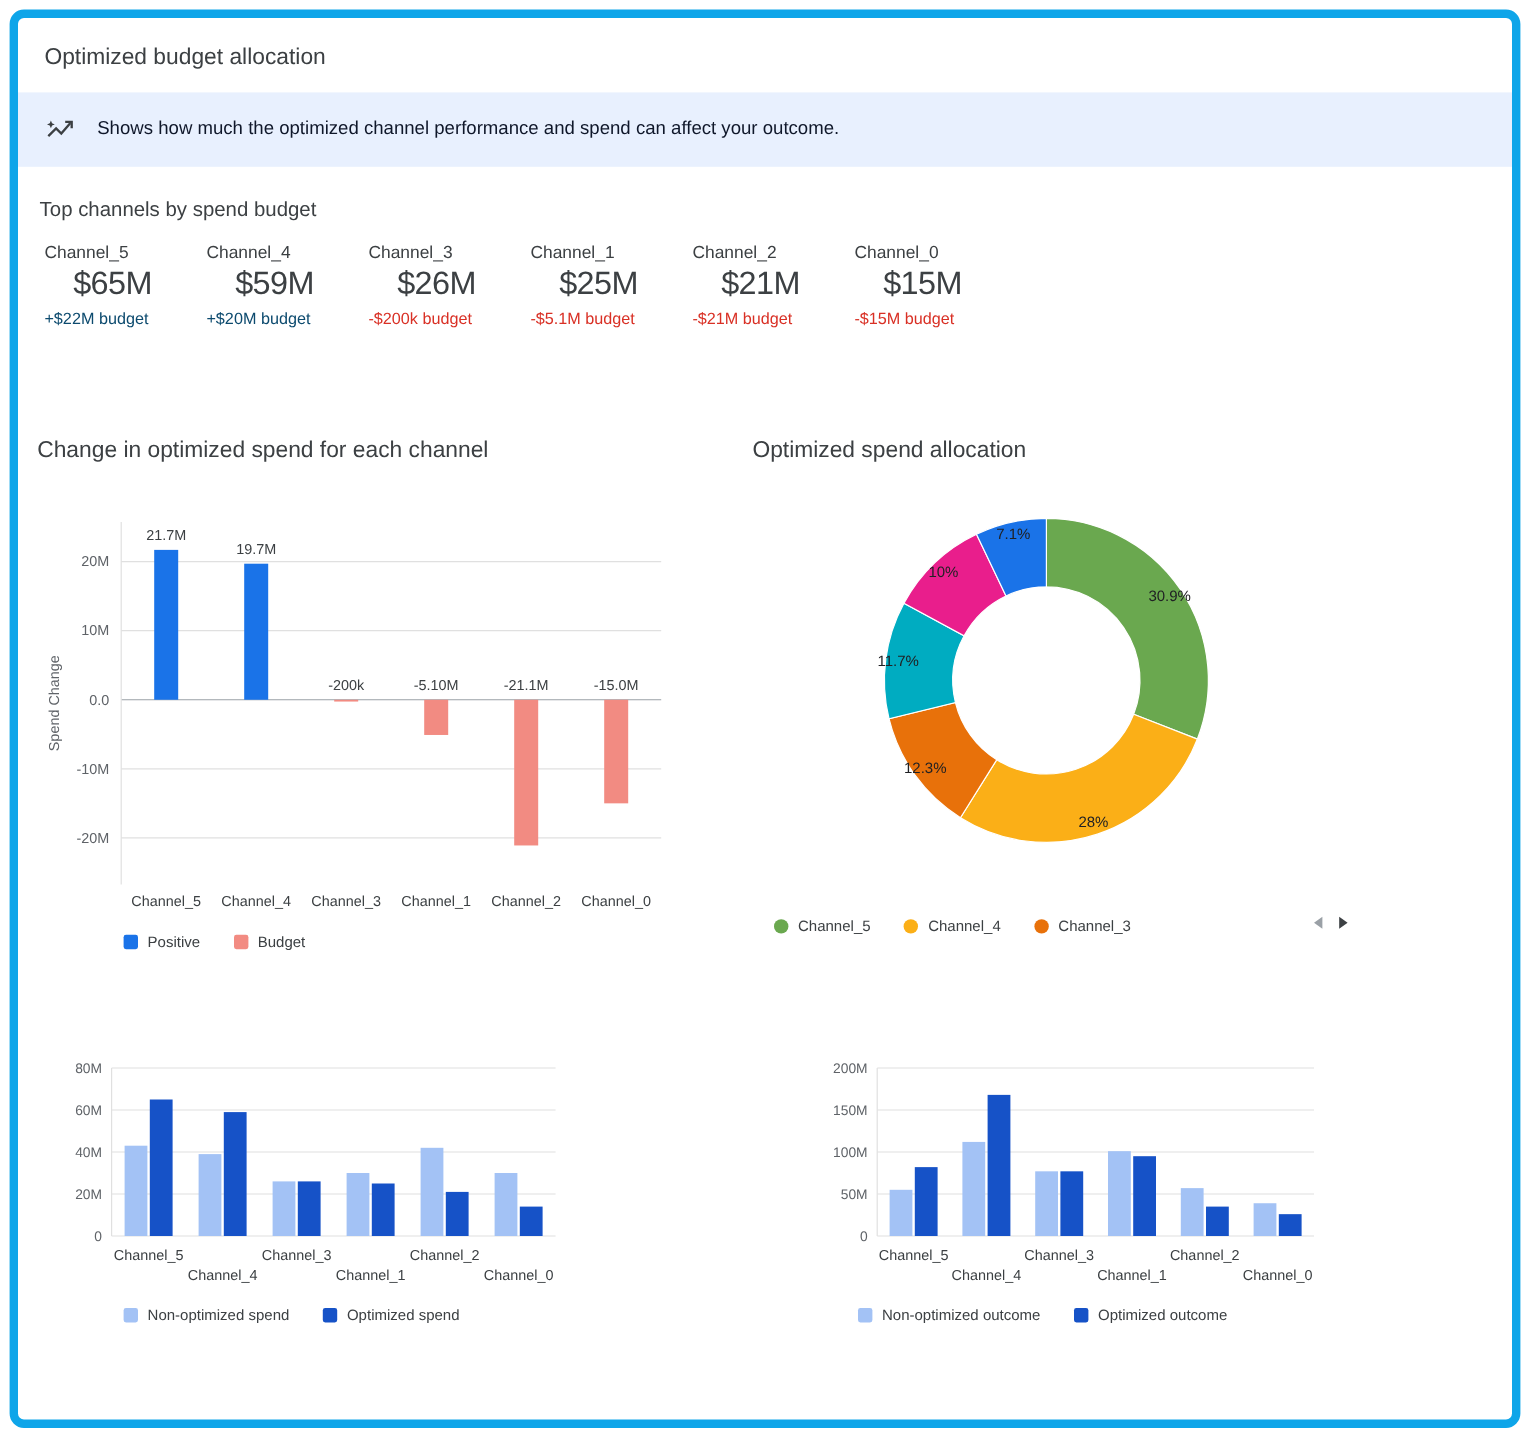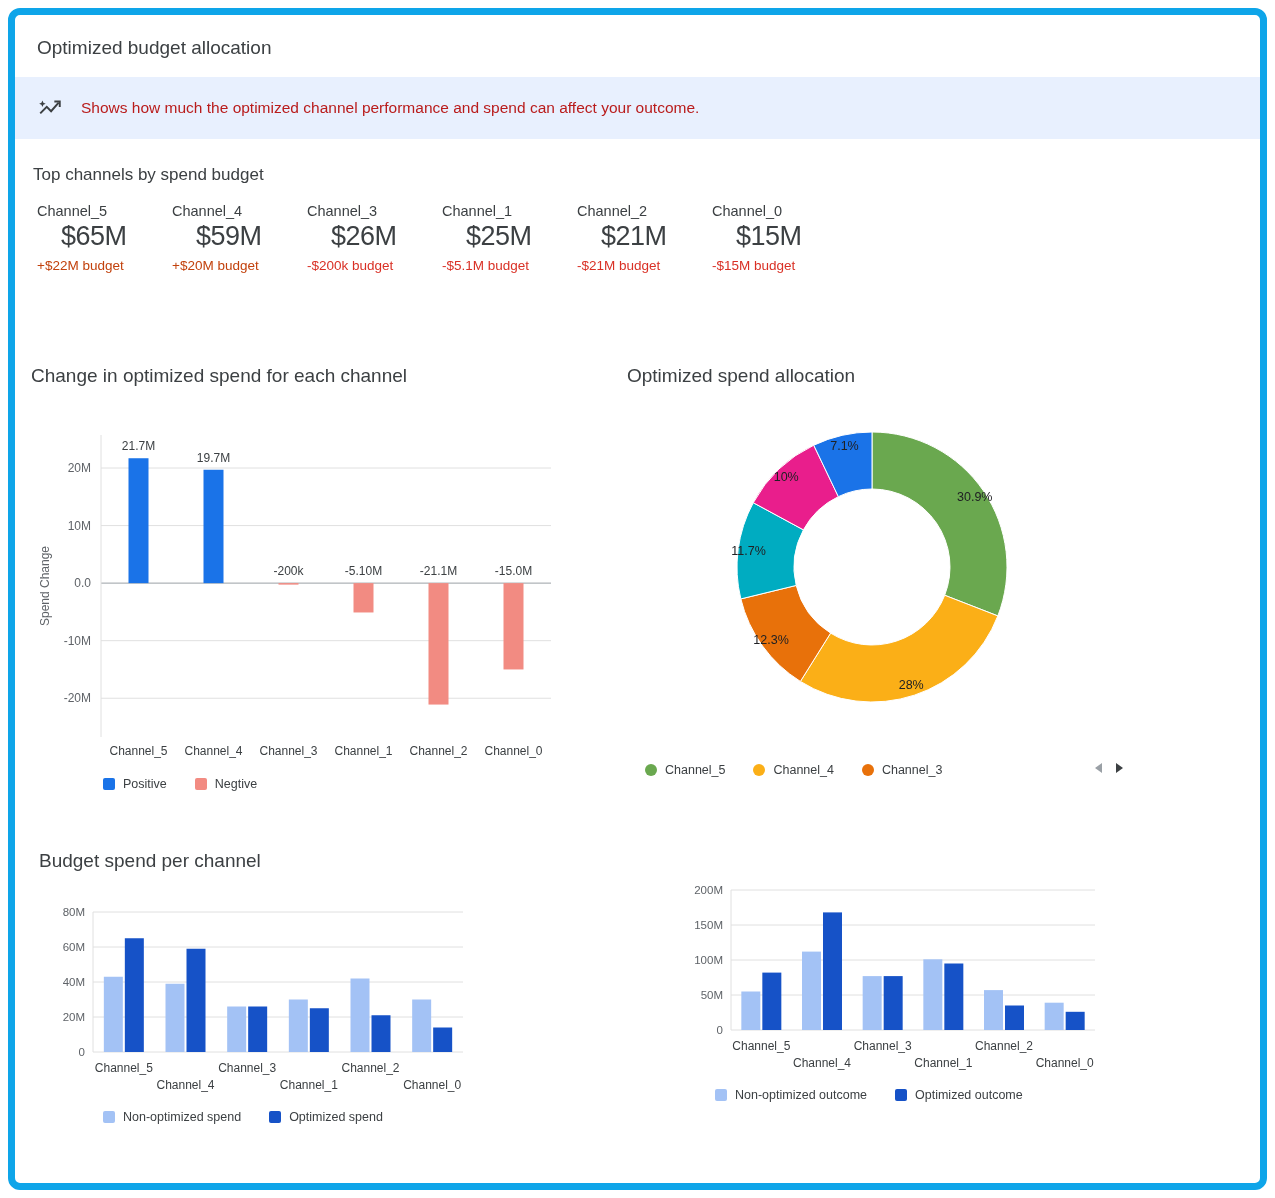--- a/index.html
+++ b/index.html
@@ -30,38 +30,38 @@
   .insight-bar {
     margin-top: 18px;
     background: #e8f0fe;
     height: 62px;
     display: flex;
     align-items: center;
     padding: 0 22px;
     gap: 18px;
   }
   .insight-icon { width: 26px; height: 26px; flex: none; }
-  .insight-text { font-size: 15.5px; color: #b91c1c; }
+  .insight-text { font-size: 15.5px; color: #0f172a; }
 
   .section-title {
     font-size: 17px;
     color: #3c4043;
     margin: 26px 0 0 18px;
   }
 
   
   .kpi-row {
     display: flex;
     margin: 18px 0 0 22px;
   }
   .kpi { width: 135px; }
   .kpi-name { font-size: 14.5px; color: #3c4043; }
   .kpi-value { font-size: 27px; color: #3c4043; margin-top: 2px; letter-spacing: -0.5px; margin-left: 24px; }
   .kpi-delta { font-size: 13.5px; margin-top: 6px; }
-  .pos { color: #c2410c; }
+  .pos { color: #0c4a6e; }
   .neg { color: #d93025; }
 
   
   .panel { position: absolute; }
   .panel-title { font-size: 19px; color: #3c4043; }
   svg text { font-family: "Liberation Sans", sans-serif; }
 
   .legend { display: flex; align-items: center; gap: 8px; font-size: 12.5px; color: #3c4043; }
   .legend .sw { width: 12px; height: 12px; border-radius: 2px; display: inline-block; }
   .legend .dot { width: 12px; height: 12px; border-radius: 50%; display: inline-block; }
@@ -156,21 +156,21 @@
         <text x="490.5" y="368" text-anchor="middle" font-size="12" fill="#3c4043">Channel_0</text>
         <text x="26" y="199" text-anchor="middle" font-size="12" fill="#5f6368" transform="rotate(-90 26 199)">Spend Change</text>
       </svg>
     <div class="legend-group" style="margin-left:80px; margin-top:-24px;">
       <span class="legend">
         <span class="sw" style="background:#1a73e8"></span>
         <span>Positive</span>
       </span>
       <span class="legend">
         <span class="sw" style="background:#f28b82"></span>
-        <span>Negtive</span>
+        <span>Budget</span>
       </span>
     </div>
   </div>
 
   <div class="panel" style="left:612px; top:350px; width:640px;">
     <div class="panel-title">Optimized spend allocation</div>
     <svg id="svg-donut" width="640" height="380">
         <path d="M 245 45 A 135 135 0 0 1 370.8296001818585 228.90717450511366 L 317.7015467717405 208.25747860295456 A 78 78 0 0 0 245 102 Z" fill="#6aa84f" stroke="#fff" stroke-width="1"></path>
         <text x="347.75117700727844" y="113.6974707167734" text-anchor="middle" font-size="12.5" fill="#202124">30.9%</text>
         <path d="M 370.8296001818585 228.90717450511366 A 135 135 0 0 1 173.38099011859094 294.43652137148626 L 203.62012762407477 246.1188790146365 A 78 78 0 0 0 317.7015467717405 208.25747860295456 Z" fill="#fbaf17" stroke="#fff" stroke-width="1"></path>
@@ -208,21 +208,20 @@
         <span style="cursor:pointer;">
           <svg width="14" height="14" viewBox="0 0 14 14">
               <path d="M4 2 L11 7 L4 12 Z" fill="#3c4043"></path>
             </svg>
         </span>
       </div>
     </div>
   </div>
 
   <div class="panel" style="left:8px; top:835px; width:600px;">
-    <div class="panel-title" style="margin-left:16px;">Budget spend per channel</div>
     <svg id="svg-budget" width="600" height="240">
         <line x1="70" x2="440" y1="180" y2="180" stroke="#e0e0e0"></line>
         <text x="62" y="184" text-anchor="end" font-size="11.5" fill="#5f6368">0</text>
         <line x1="70" x2="440" y1="145" y2="145" stroke="#e0e0e0"></line>
         <text x="62" y="149" text-anchor="end" font-size="11.5" fill="#5f6368">20M</text>
         <line x1="70" x2="440" y1="110" y2="110" stroke="#e0e0e0"></line>
         <text x="62" y="114" text-anchor="end" font-size="11.5" fill="#5f6368">40M</text>
         <line x1="70" x2="440" y1="75" y2="75" stroke="#e0e0e0"></line>
         <text x="62" y="79" text-anchor="end" font-size="11.5" fill="#5f6368">60M</text>
         <line x1="70" x2="440" y1="40" y2="40" stroke="#e0e0e0"></line>

